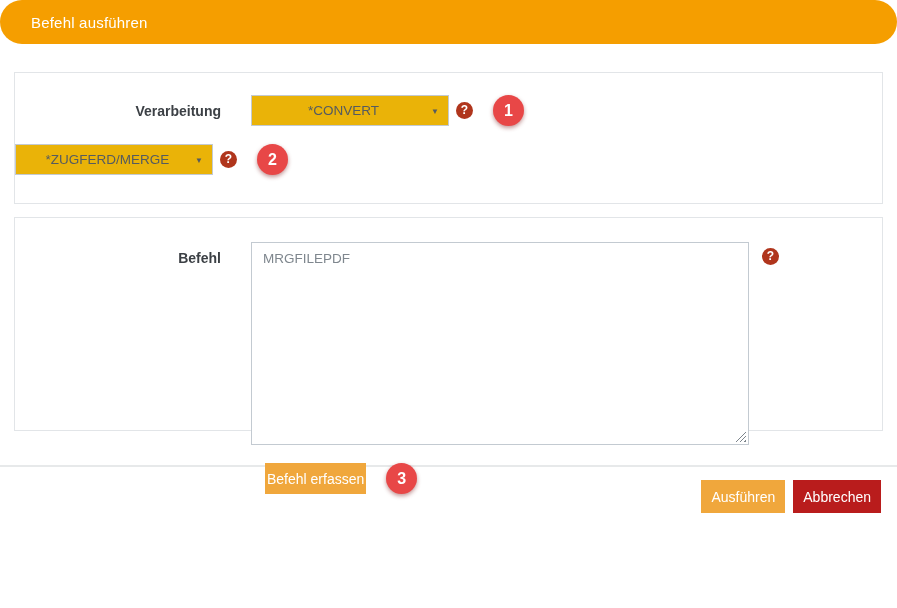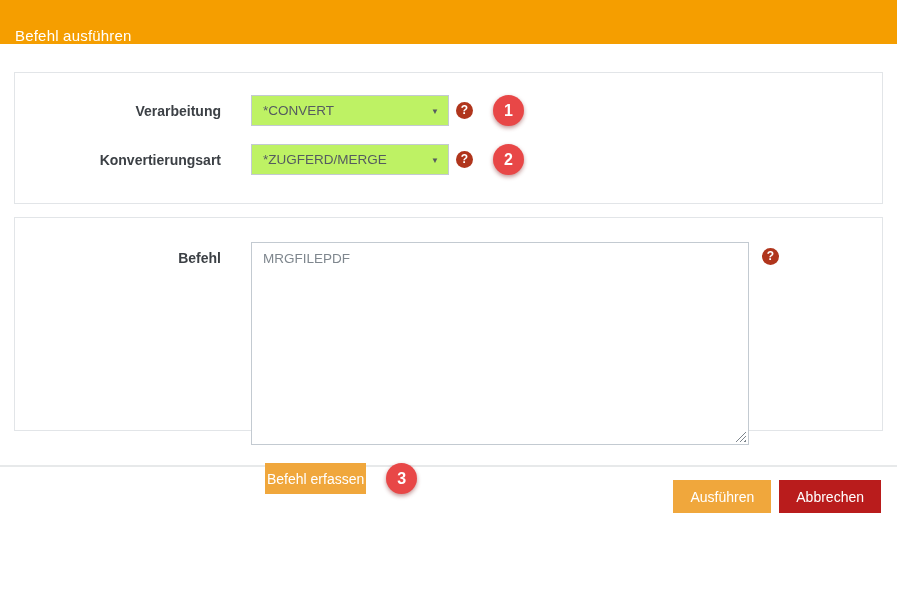--- a/index.html
+++ b/index.html
@@ -1,39 +1,39 @@
 <!DOCTYPE html>
 <html><head>
 <meta charset="utf-8">
 <style>
   * { margin:0; padding:0; box-sizing:border-box; }
   html,body { width:897px; height:608px; background:#ffffff;
     font-family:"Liberation Sans", sans-serif; overflow:hidden; }
 
   
   .dialog-header { width:897px; height:44px; background:#F59E00;
-    display:flex; align-items:flex-end; padding-left:15px; }
+    display:flex; align-items:center; padding-left:31px;border-radius:22px; }
   .dialog-header .title { color:#ffffff; font-size:15px; letter-spacing:.2px; }
 
   
   .panel { width:869px; margin-left:14px; border:1px solid #e2e5e8; background:#fff; }
   .panel-1 { margin-top:28px; height:132px; padding-top:22px; }
   .panel-2 { margin-top:13px; height:214px; padding-top:24px; }
 
   
   .form-row { display:flex; align-items:center; margin-bottom:18px; }
   .form-row.top { align-items:flex-start; }
   .form-label { width:206px; text-align:right; margin-right:30px;
     font-size:14px; font-weight:bold; color:#3c4045; }
   .form-row.top .form-label { margin-top:8px; }
 
   
-  .select { position:relative; width:198px; height:31px; background:#bef264;
+  .select { position:relative; width:198px; height:31px; background:#eab308;
     border:1px solid #c3cad1; display:flex; align-items:center;
-    padding:0 24px 0 11px; cursor:pointer; }
+    padding:0 24px 0 11px; cursor:pointer;justify-content:center; }
   .select .select-value { font-size:13.5px; color:#555b60; white-space:nowrap;
     overflow:hidden; }
   .select .select-arrow { position:absolute; right:9px; top:50%;
     transform:translateY(-50%); font-size:8px; color:#555b60; }
 
   
   .help { width:17px; height:17px; border-radius:50%; background:#B0351C;
     color:#fff; font-size:12px; font-weight:bold; line-height:17px;
     text-align:center; margin-left:7px; cursor:pointer; flex:0 0 auto; }
   .form-row.top .help { margin-top:6px; margin-left:13px; }
@@ -47,21 +47,21 @@
   
   .textarea-wrap { position:relative; width:498px; height:203px; flex:0 0 auto; }
   textarea.befehl { width:498px; height:203px; border:1px solid #c3cad1;
     padding:8px 11px; font-family:"Liberation Sans", sans-serif;
     font-size:13.5px; color:#7f878e; resize:none; outline:none; display:block; }
   .resize-handle { position:absolute; right:3px; bottom:3px; width:11px; height:11px;
     background:repeating-linear-gradient(135deg, transparent 0 2px, #7d858c 2px 3px);
     clip-path:polygon(100% 0, 100% 100%, 0 100%); cursor:nwse-resize; }
 
   
-  .btn { border:none; height:33px; padding:0 17px; font-size:14px; color:#fff;
+  .btn { border:none; height:33px; padding:0 10px; font-size:14px; color:#fff;
     font-family:"Liberation Sans", sans-serif; cursor:pointer; }
   .btn-orange { background:#F0A73C; }
   .btn-gray { background:#b91c1c; }
   .capture-row { display:flex; align-items:center; margin-top:15px; margin-left:250px; }
   .btn-capture { height:31px; padding:0 2px; }
 
   
   .footer-divider { width:897px; height:2px; background:#e7e9ea; margin-top:34px; }
   .dialog-footer { display:flex; justify-content:flex-end; gap:8px;
     padding-right:16px; margin-top:13px; }
@@ -79,21 +79,20 @@
     <div class="form-row">
       <span class="form-label">Verarbeitung</span>
       <div class="select">
         <span class="select-value">*CONVERT</span>
         <span class="select-arrow">▼</span>
       </div>
       <span class="help">?</span>
       <span class="badge">1</span>
     </div>
     <div class="form-row">
-      <span class="form-label">Konvertierungsart</span>
       <div class="select">
         <span class="select-value">*ZUGFERD/MERGE</span>
         <span class="select-arrow">▼</span>
       </div>
       <span class="help">?</span>
       <span class="badge">2</span>
     </div>
   </div>
 
   <div class="panel panel-2">

